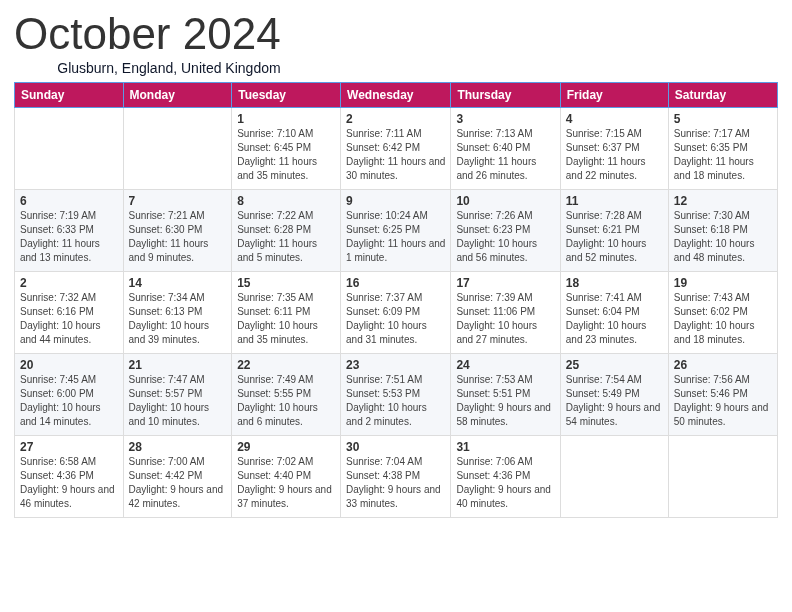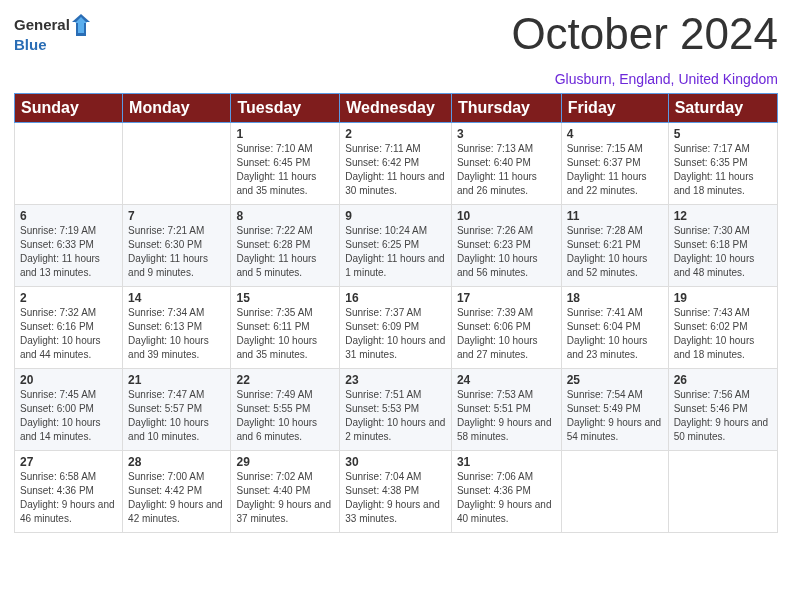--- a/index.html
+++ b/index.html
@@ -48,32 +48,32 @@
       text-align: right;
     }
     .main-title {
       font-size: 44px;
       font-weight: 300;
       color: #333;
       line-height: 1.1;
     }
     .subtitle {
       font-size: 14px;
-      color: #6d28d9;
-      margin-top: 13px;
+      color: #0f172a;
+      margin-top: 2px;
     }
     .calendar {
       width: 100%;
       border-collapse: collapse;
       border: 1px solid #ccc;
     }
     .calendar th {
-      background: #7f1d1d;
+      background: #be185d;
       color: #fff;
-      font-size: 16px;
+      font-size: 12px;
       font-weight: bold;
       padding: 5px 6px;
       text-align: left;
       border: 1px solid #5a9ae5;
     }
     .calendar td {
       border: 1px solid #ddd;
       vertical-align: top;
       padding: 4px 5px;
       width: 113px;
@@ -97,34 +97,20 @@
     }
     .empty {
       background: #fff !important;
     }
   </style>
 </head>
 <body>
 
 <div class="page">
   <div class="header">
-    <div class="logo">
-      <div>
-        <div style="display:flex;align-items:center;">
-          <span class="logo-text-general">General</span>
-          <svg class="logo-icon" viewBox="0 0 18 22" fill="none">
-            <polygon points="9,0 18,8 14,8 14,22 4,22 4,8 0,8" fill="#2a6db5"></polygon>
-            <polygon points="9,3 15,9 12,9 12,19 6,19 6,9 3,9" fill="#5aaeee"></polygon>
-          </svg>
-        </div>
-        <div>
-          <span class="logo-text-blue">Blue</span>
-        </div>
-      </div>
-    </div>
     <div class="title-block">
       <div class="main-title">October 2024</div>
       <div class="subtitle">Glusburn, England, United Kingdom</div>
     </div>
   </div>
 
   <table class="calendar">
     <thead>
       <tr>
       <th>Sunday</th>
@@ -269,21 +255,21 @@
             <div class="day-info">
               <div>Sunrise: 7:37 AM</div>
               <div>Sunset: 6:09 PM</div>
               <div>Daylight: 10 hours and 31 minutes.</div>
             </div>
           </td>
           <td>
             <span class="day-num">17</span>
             <div class="day-info">
               <div>Sunrise: 7:39 AM</div>
-              <div>Sunset: 6:06 PM</div>
+              <div>Sunset: 11:06 PM</div>
               <div>Daylight: 10 hours and 27 minutes.</div>
             </div>
           </td>
           <td>
             <span class="day-num">18</span>
             <div class="day-info">
               <div>Sunrise: 7:41 AM</div>
               <div>Sunset: 6:04 PM</div>
               <div>Daylight: 10 hours and 23 minutes.</div>
             </div>

